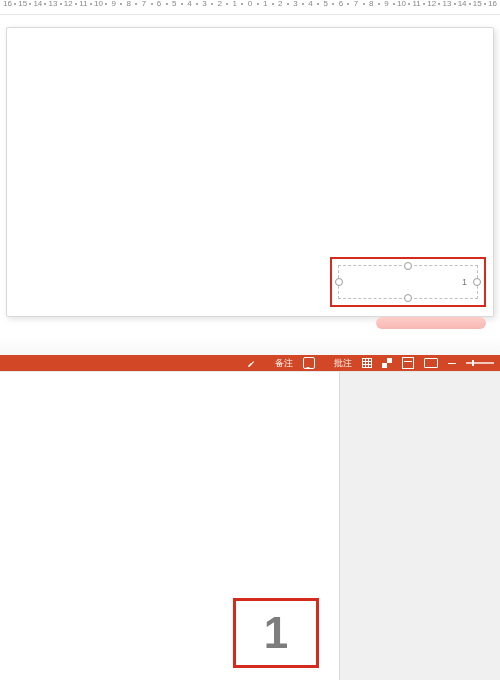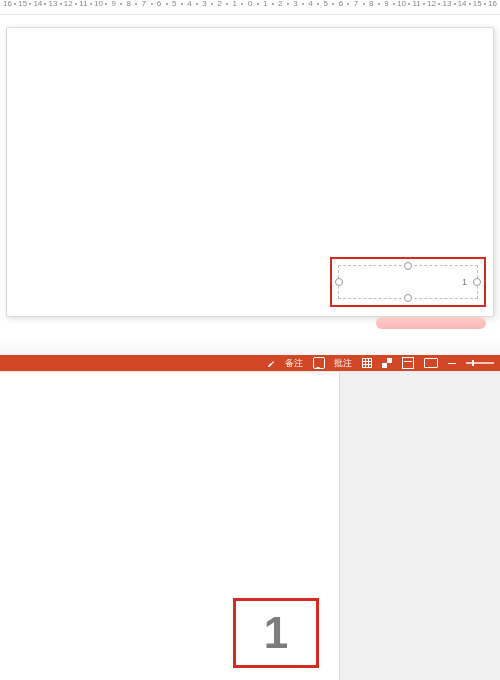--- a/index.html
+++ b/index.html
@@ -19,21 +19,21 @@
   .h-n{left:50%;top:-4px;transform:translateX(-50%)}
   .h-s{left:50%;bottom:-4px;transform:translateX(-50%)}
   .h-w{left:-4px;top:50%;transform:translateY(-50%)}
   .h-e{right:-4px;top:50%;transform:translateY(-50%)}
   .txtnum{position:absolute;right:10px;top:50%;transform:translateY(-50%);font-size:9px;color:#777}
   
   .hint{position:absolute;right:14px;bottom:8px;width:110px;height:12px;border-radius:6px;background:linear-gradient(#fecdc9,#f7b8b2)}
   .lang-strip{height:18px;background:linear-gradient(#fff,#f7f7f7)}
   
   .status{height:16px;background:#d24726;display:flex;align-items:center;justify-content:flex-end;gap:10px;padding:0 6px;color:#fff;font-size:9px}
-  .status .sbtn{display:flex;align-items:center;gap:9px;cursor:pointer}
+  .status .sbtn{display:flex;align-items:center;gap:19px;cursor:pointer}
   .sicon{width:10px;height:10px;display:inline-block}
   .sh-pen{background:linear-gradient(45deg,#fff 45%,transparent 46%),linear-gradient(-45deg,#fff 45%,transparent 46%);clip-path:polygon(20% 80%,70% 30%,80% 40%,30% 90%)}
   .sh-comment{border:1px solid #fff;border-radius:2px;position:relative}
   .sh-comment:after{content:"";position:absolute;left:2px;bottom:-3px;border:2px solid transparent;border-top-color:#fff}
   .sh-grid{background:repeating-linear-gradient(#fff 0 1px,transparent 1px 3px),repeating-linear-gradient(90deg,#fff 0 1px,transparent 1px 3px)}
   .sh-four{background:conic-gradient(#fff 0 25%,transparent 0 50%,#fff 0 75%,transparent 0)}
   .sh-read{border:1px solid #fff;position:relative}
   .sh-read:before{content:"";position:absolute;left:1px;right:1px;top:3px;height:1px;background:#fff}
   .sh-show{width:12px;height:8px;border:1px solid #fff;border-radius:1px}
   .sh-minus{width:8px;height:1px;background:#fff}

